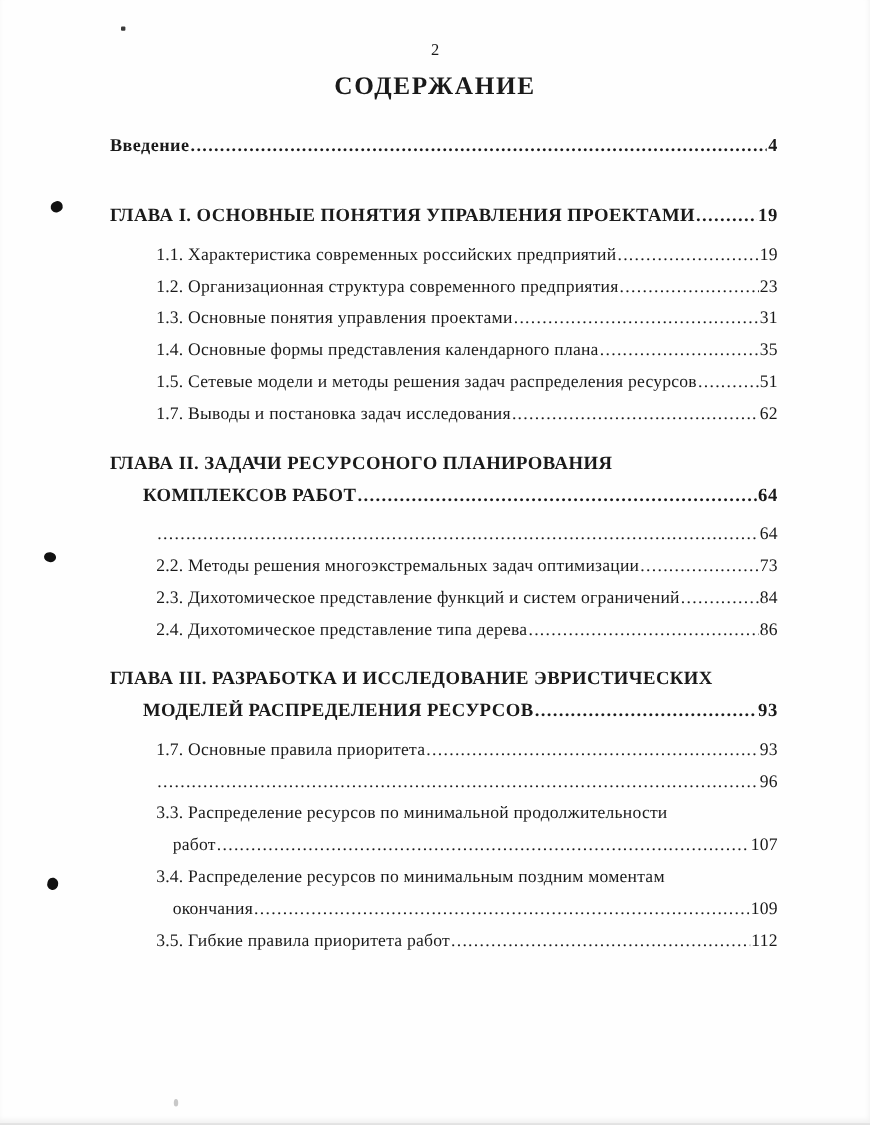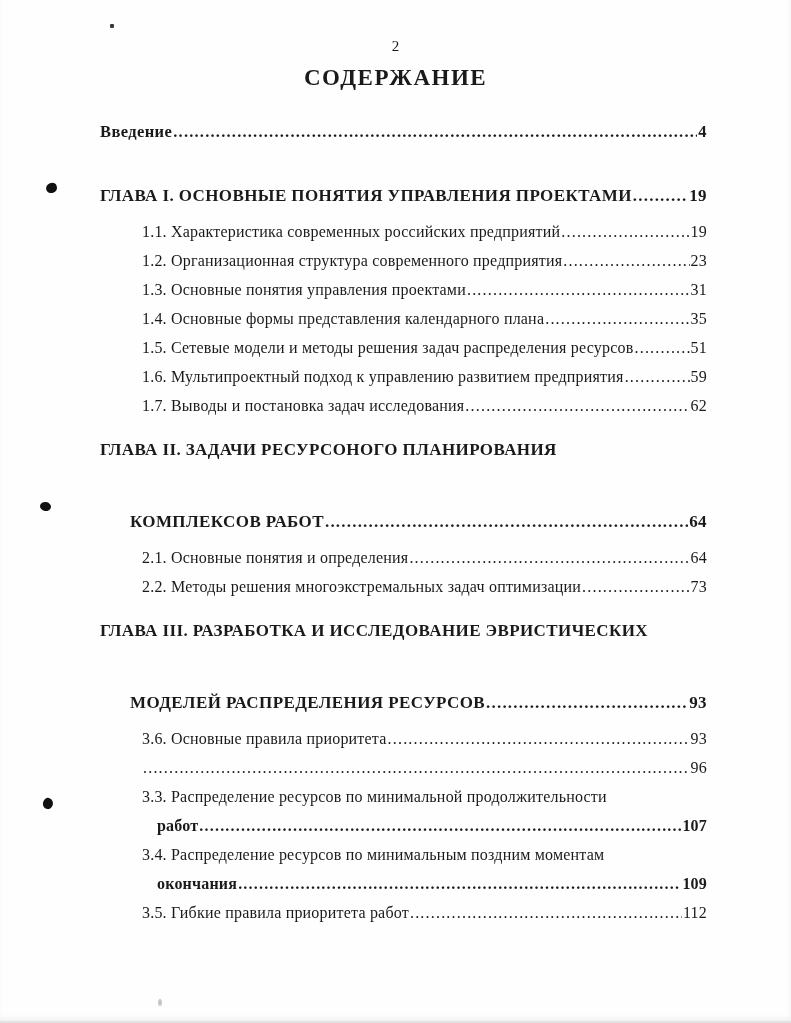--- a/index.html
+++ b/index.html
@@ -28,23 +28,23 @@
   .toc { margin: 26px 84px 0 100px; }
   .row {
     display: flex; align-items: center;
     line-height: 29px; font-size: 16px; letter-spacing: 0.2px;
     white-space: nowrap;
   }
   .row .lab { white-space: nowrap; }
   .intro, .chapter, .chapter_cont { font-weight: bold; letter-spacing: 0.4px; }
   .intro { font-size: 16.5px; }
   .chapter, .chapter_cont { font-size: 17px; }
-  .chapter_cont { padding-left: 30px; margin-top: 43px; }
+  .chapter_cont { padding-left: 30px; }
   .item { padding-left: 42px; }
-  .item_cont { padding-left: 57px; font-weight: bold; }
+  .item_cont { padding-left: 57px; }
   .chapter { margin-top: 15px; }
   .intro + .chapter { margin-top: 35px; }
   .chapter + .item, .chapter_cont + .item { margin-top: 7px; }
   .leader { flex: 1 1 auto; overflow: hidden; margin: 0 1px; }
   .leader::after {
     content: "....................................................................................................................................................................................................";
     letter-spacing: 1.2px;
   }
   .pg { white-space: nowrap; }
   
@@ -94,57 +94,61 @@
         <span class="lab">1.4. Основные формы представления календарного плана</span>
         <span class="leader"></span>
         <span class="pg">35</span>
       </div>
       <div class="row item">
         <span class="lab">1.5. Сетевые модели и методы решения задач распределения ресурсов</span>
         <span class="leader"></span>
         <span class="pg">51</span>
       </div>
       <div class="row item">
-        <span class="lab">1.6. Мультипроектный подход к управлению развитием предприятия</span>
-        <span class="leader"></span>
-        <span class="pg">59</span>
-      </div>
-      <div class="row item">
         <span class="lab">1.7. Выводы и постановка задач исследования</span>
         <span class="leader"></span>
         <span class="pg">62</span>
       </div>
       <div class="row chapter">
         <span class="lab">ГЛАВА II. ЗАДАЧИ РЕСУРСОНОГО ПЛАНИРОВАНИЯ</span>
       </div>
       <div class="row chapter_cont">
         <span class="lab">КОМПЛЕКСОВ РАБОТ</span>
         <span class="leader"></span>
         <span class="pg">64</span>
       </div>
       <div class="row item">
-        <span class="lab">2.1. Основные понятия и определения</span>
         <span class="leader"></span>
         <span class="pg">64</span>
       </div>
       <div class="row item">
         <span class="lab">2.2. Методы решения многоэкстремальных задач оптимизации</span>
         <span class="leader"></span>
         <span class="pg">73</span>
+      </div>
+      <div class="row item">
+        <span class="lab">2.3. Дихотомическое представление функций и систем ограничений</span>
+        <span class="leader"></span>
+        <span class="pg">84</span>
+      </div>
+      <div class="row item">
+        <span class="lab">2.4. Дихотомическое представление типа дерева</span>
+        <span class="leader"></span>
+        <span class="pg">86</span>
       </div>
       <div class="row chapter">
         <span class="lab">ГЛАВА III. РАЗРАБОТКА И ИССЛЕДОВАНИЕ ЭВРИСТИЧЕСКИХ</span>
       </div>
       <div class="row chapter_cont">
         <span class="lab">МОДЕЛЕЙ РАСПРЕДЕЛЕНИЯ РЕСУРСОВ</span>
         <span class="leader"></span>
         <span class="pg">93</span>
       </div>
       <div class="row item">
-        <span class="lab">3.6. Основные правила приоритета</span>
+        <span class="lab">1.7. Основные правила приоритета</span>
         <span class="leader"></span>
         <span class="pg">93</span>
       </div>
       <div class="row item">
         <span class="leader"></span>
         <span class="pg">96</span>
       </div>
       <div class="row item">
         <span class="lab">3.3. Распределение ресурсов по минимальной продолжительности</span>
       </div>

